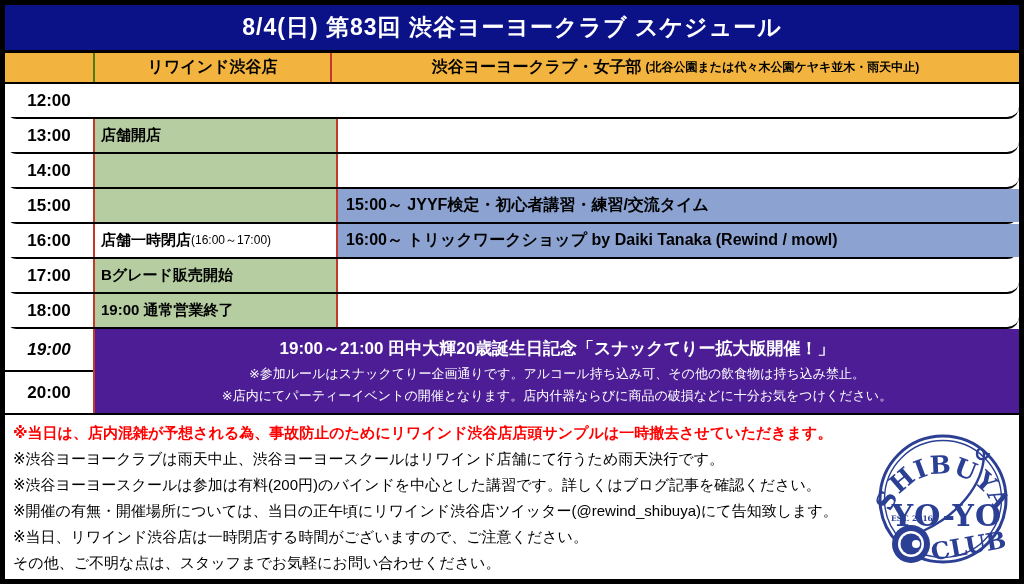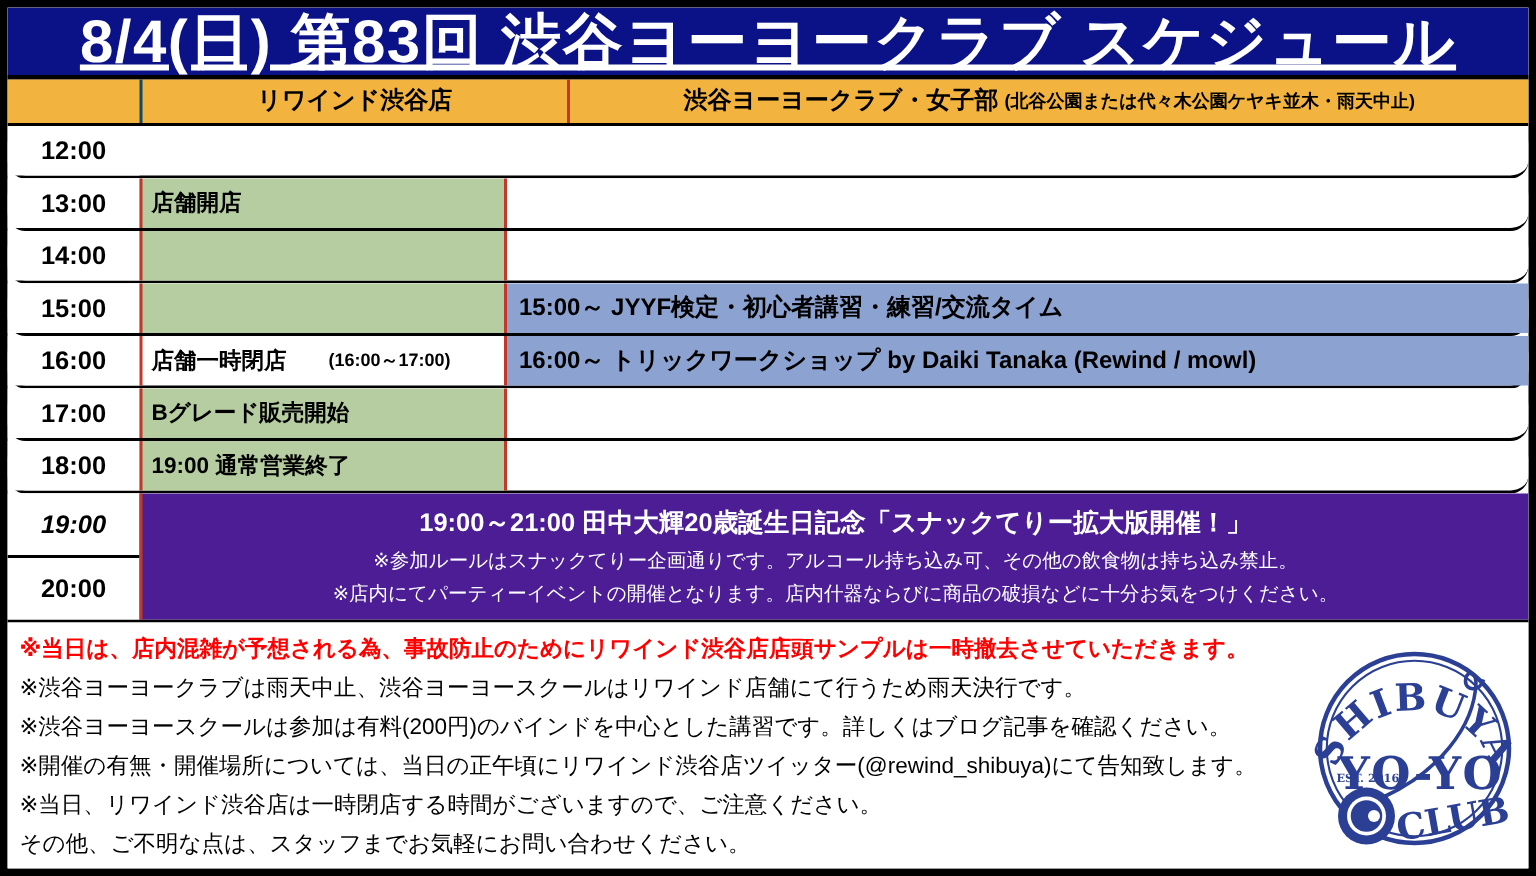--- a/index.html
+++ b/index.html
@@ -8,48 +8,48 @@
     width:1024px; height:584px;
     border:5px solid #000;
     background:#fff;
     display:flex; flex-direction:column;
     overflow:hidden;
   }
   
   .title-bar {
     height:48px; background:#0b1187; border-bottom:3px solid #000;
     display:flex; align-items:center; justify-content:center;
-    color:#fff; font-weight:bold; font-size:40px; letter-spacing:1px;text-decoration:underline;
+    color:#fff; font-weight:bold; font-size:23px; letter-spacing:1px;
   }
   
   .header-row {
     height:31px; background:#f2b43f; border-bottom:2px solid #000;
     display:flex; align-items:stretch;
   }
   .col-time  { width:88px; flex:none; }
-  .col-rewind{ width:285px; flex:none; border-left:2px solid #0c4a6e; }
+  .col-rewind{ width:237px; flex:none; border-left:2px solid #4d7c0f; }
   .col-club  { flex:1; border-left:2px solid #c0392b; }
   .header-row > div { display:flex; align-items:center; justify-content:center; font-weight:bold; }
   .th-main { font-size:16px; }
   .th-note { font-size:12px; font-weight:bold; margin-left:4px; }
   
   .row { height:35px; border-bottom:2px solid #000; display:flex; align-items:stretch; background:#fff;border-radius:12px; }
   .td-time { width:88px; flex:none; display:flex; align-items:center; justify-content:center;
              font-weight:bold; font-size:17px; background:#fff; }
   .td-rewind { width:243px; flex:none; border-left:2px solid #c0392b;
                display:flex; align-items:center; padding-left:6px;
                font-weight:bold; font-size:15px; }
   .td-club { flex:1; border-left:2px solid #c0392b;
              display:flex; align-items:center; padding-left:8px;
              font-weight:bold; font-size:16px; }
   .td-merged { flex:1; border-left:2px solid #c0392b;
                display:flex; align-items:center; justify-content:center; font-size:15px; }
   .bg-green { background:#b5cda0; }
   .bg-blue  { background:#8ca3d2; }
-  .sub-note { font-size:12px; font-weight:bold;margin-left:28px; }
+  .sub-note { font-size:12px; font-weight:normal; }
   
   .banner-row { height:86px; border-bottom:2px solid #000; display:flex; align-items:stretch; }
   .banner-time { width:88px; flex:none; display:flex; flex-direction:column; }
   .bt-cell { flex:1; display:flex; align-items:center; justify-content:center;
              font-weight:bold; font-size:17px; background:#fff; }
   .bt-cell.first { border-bottom:2px solid #000;font-style:italic; }
   .banner-body { flex:1; border-left:2px solid #c0392b; background:#4c1d95; color:#fff;
                  display:flex; flex-direction:column; justify-content:space-evenly;
                  text-align:center; padding:4px 6px; }
   .banner-title { font-weight:bold; font-size:17px; }

